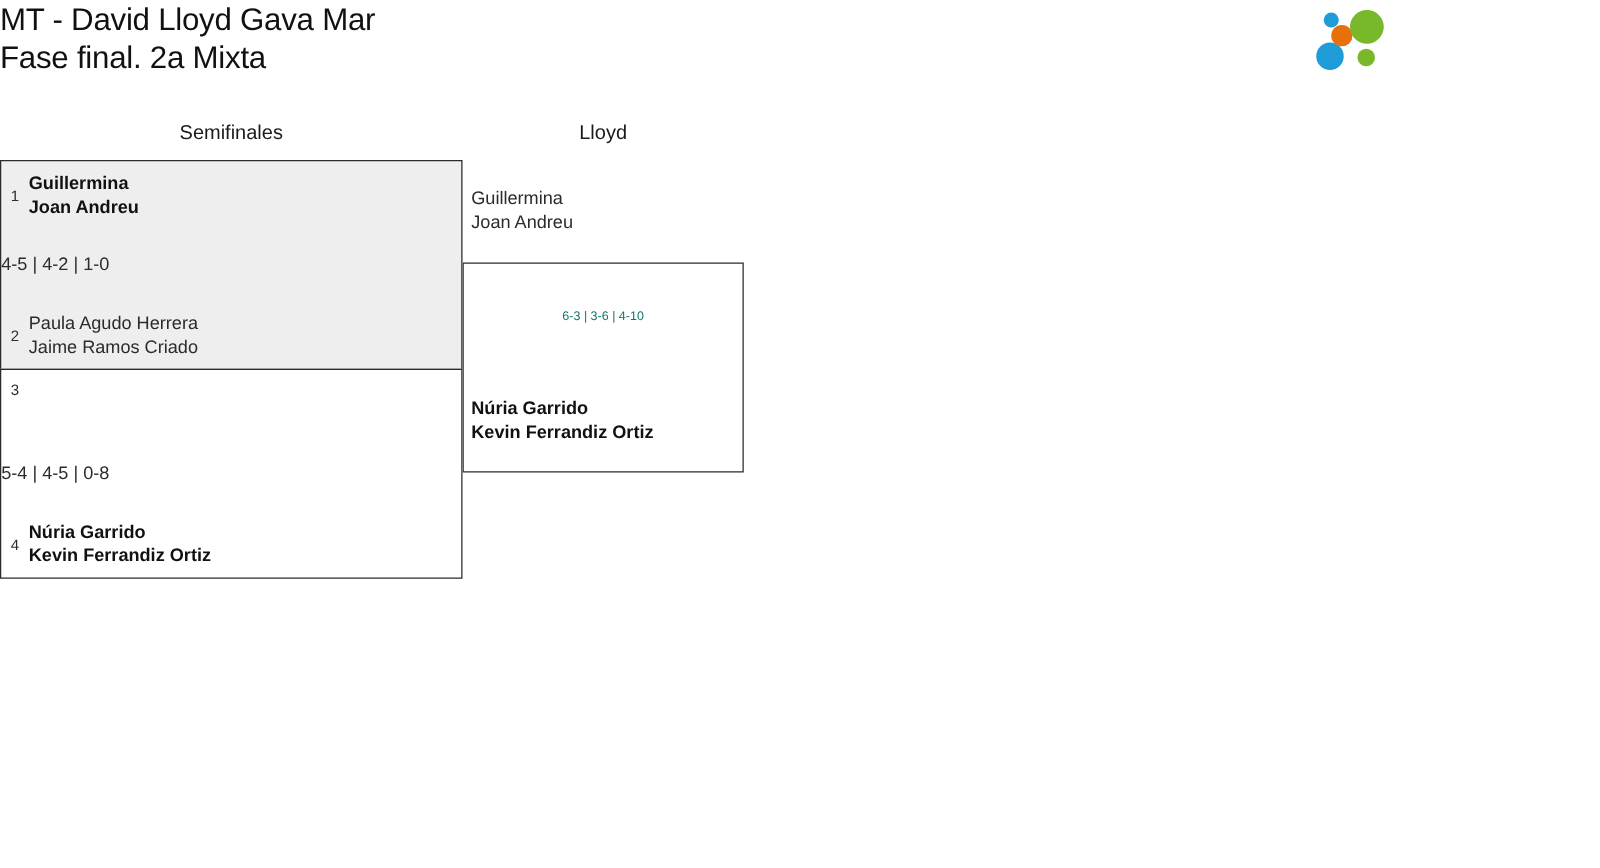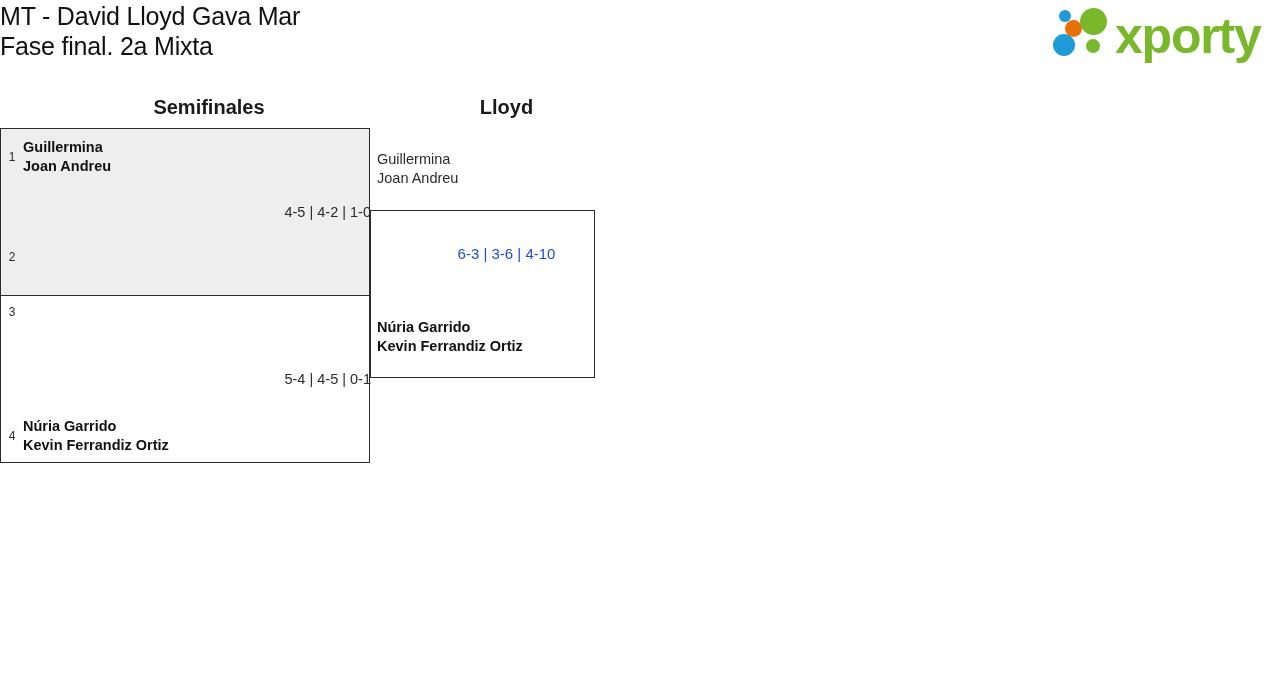--- a/index.html
+++ b/index.html
@@ -61,26 +61,25 @@
     font-size: 50px;
     line-height: 62px;
     font-weight: 700;
     color: #78b82a;
     letter-spacing: -1.2px;
   }
 
   
   .round-title {
     position: absolute;
-    font-size: 20px;
+    font-size: 16px;
     line-height: 20px;
-    font-weight: 700;
+    font-weight: 400;
     color: #1a1a1a;
     text-align: center;
-    padding-left: 24px;
   }
   #round-title-semis {
     left: 0px;
     top: 97px;
     width: 370px;
   }
   #round-title-final {
     left: 370px;
     top: 97px;
     width: 225px;
@@ -134,65 +133,63 @@
 
   
   .team-top    { left: 0px;  top: 9px;  }
   .team-bottom { left: 0px;  top: 121px; }
 
   .score {
     position: absolute;
     font-size: 14.5px;
     line-height: 19px;
     color: #2b2b2b;
-    text-align: right;
+    text-align: left;
   }
   .score-sf { left: 0px; top: 74px; width: 370px; }
 
   
   #final-team-top {
     position: absolute;
     left: 377px;
     top: 150px;
   }
   #final-team-bottom {
     position: absolute;
     left: 377px;
     top: 318px;
   }
   #final-score {
     position: absolute;
     left: 370px;
     top: 244px;
     width: 225px;
     text-align: center;
-    font-size: 15px;
+    font-size: 10px;
     line-height: 19px;
-    color: #1d4ed8;
-    margin-left: 24px;
+    color: #0f766e;
   }
   .team-inline .players { padding-left: 0; }
 </style>
 </head>
 <body>
 
 <div id="header">
 
   <div id="tournament-title">MT - David Lloyd Gava Mar
 Fase final. 2a Mixta</div>
 
   <div id="logo">
     <div id="logo-dots">
       <span class="dot" style="left:2px;  top:26px; width:22px; height:22px; background:#1f9cd8;"></span>
       <span class="dot" style="left:14px; top:12px; width:17px; height:17px; background:#e8700a;"></span>
       <span class="dot" style="left:8px;  top:2px;  width:12px; height:12px; background:#1f9cd8;"></span>
       <span class="dot" style="left:29px; top:0px;  width:27px; height:27px; background:#78b82a;"></span>
       <span class="dot" style="left:35px; top:31px; width:14px; height:14px; background:#78b82a;"></span>
     </div>
-    <div id="logo-word">xporty</div>
   </div>
 
 </div>
 
 <div class="round-title" id="round-title-semis">Semifinales</div>
 
 <div class="round-title" id="round-title-final">Lloyd</div>
 
 <div id="bracket">
 
@@ -201,31 +198,33 @@
     <div class="team team-top">
       <span class="seed">1</span>
       <span class="players winner">Guillermina
 Joan Andreu</span>
     </div>
 
     <div class="score score-sf">4-5 | 4-2 | 1-0</div>
 
     <div class="team team-bottom">
       <span class="seed">2</span>
+      <span class="players">Paula Agudo Herrera
+Jaime Ramos Criado</span>
     </div>
 
   </div>
 
   <div class="match plain" id="match-sf2">
 
     <div class="team team-top">
       <span class="seed">3</span>
     </div>
 
-    <div class="score score-sf">5-4 | 4-5 | 0-1</div>
+    <div class="score score-sf">5-4 | 4-5 | 0-8</div>
 
     <div class="team team-bottom">
       <span class="seed">4</span>
       <span class="players winner">Núria Garrido
 Kevin Ferrandiz Ortiz</span>
     </div>
 
   </div>
 
   <div class="match plain" id="match-final"></div>

